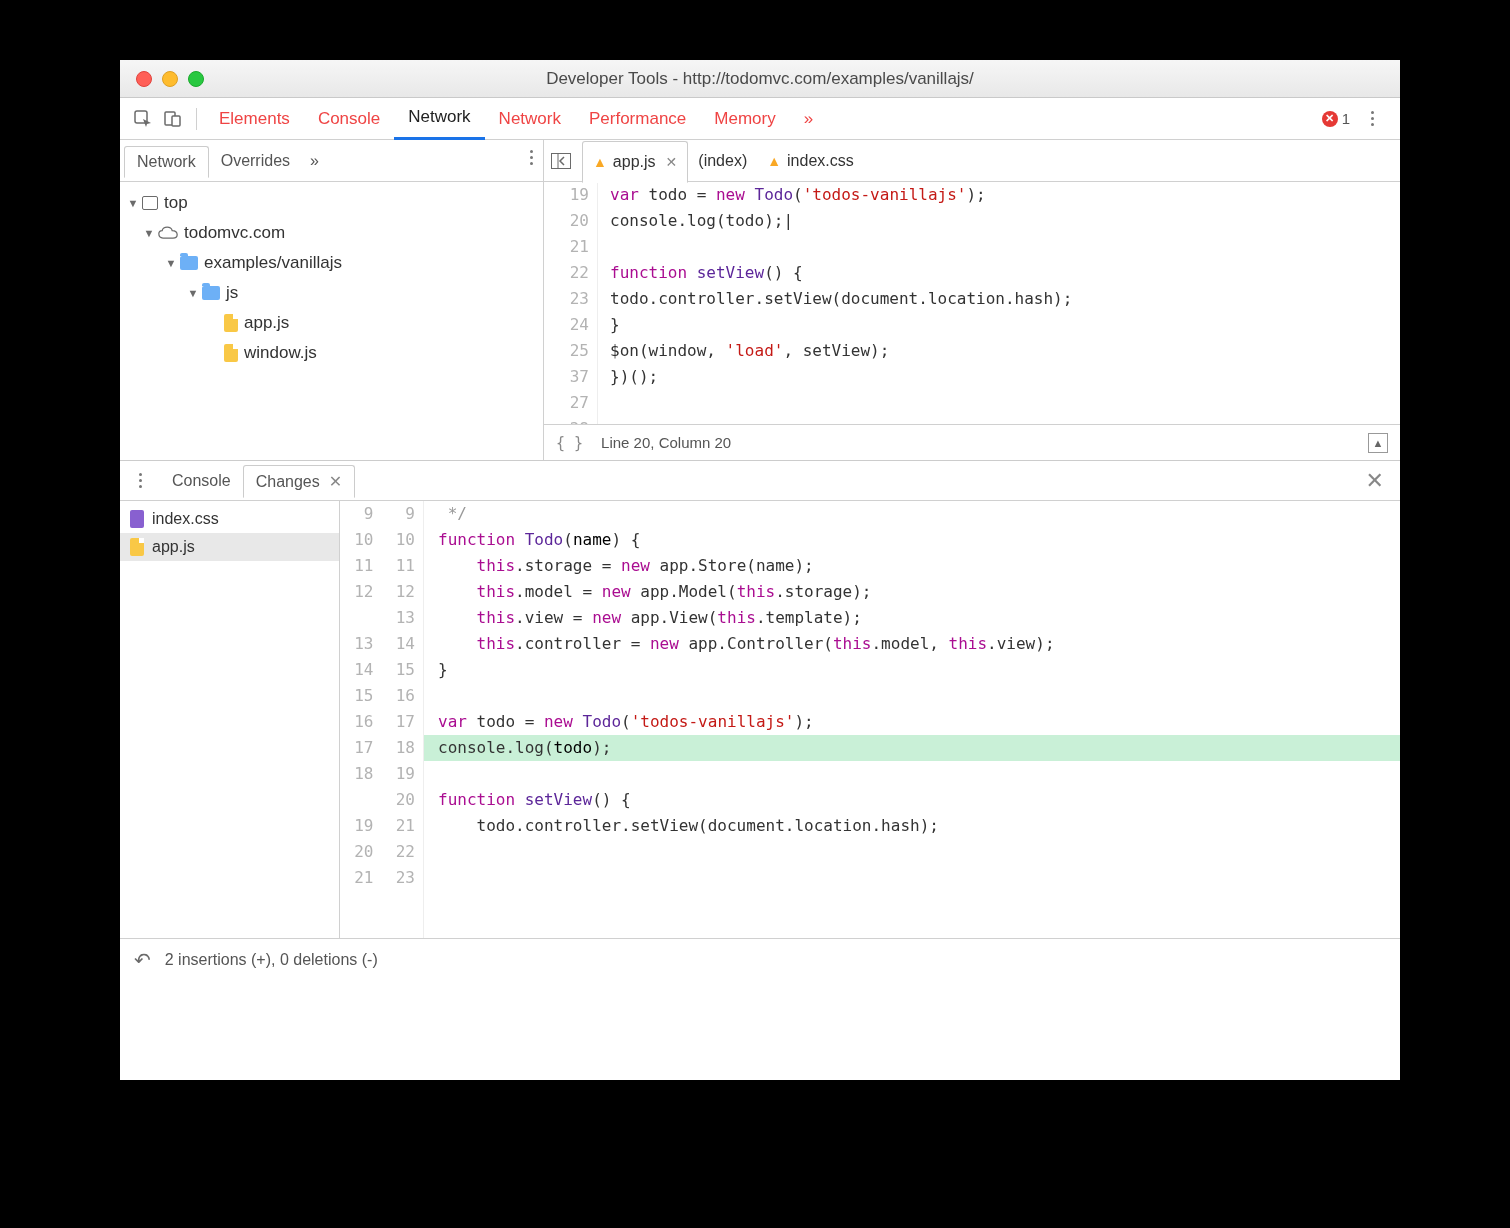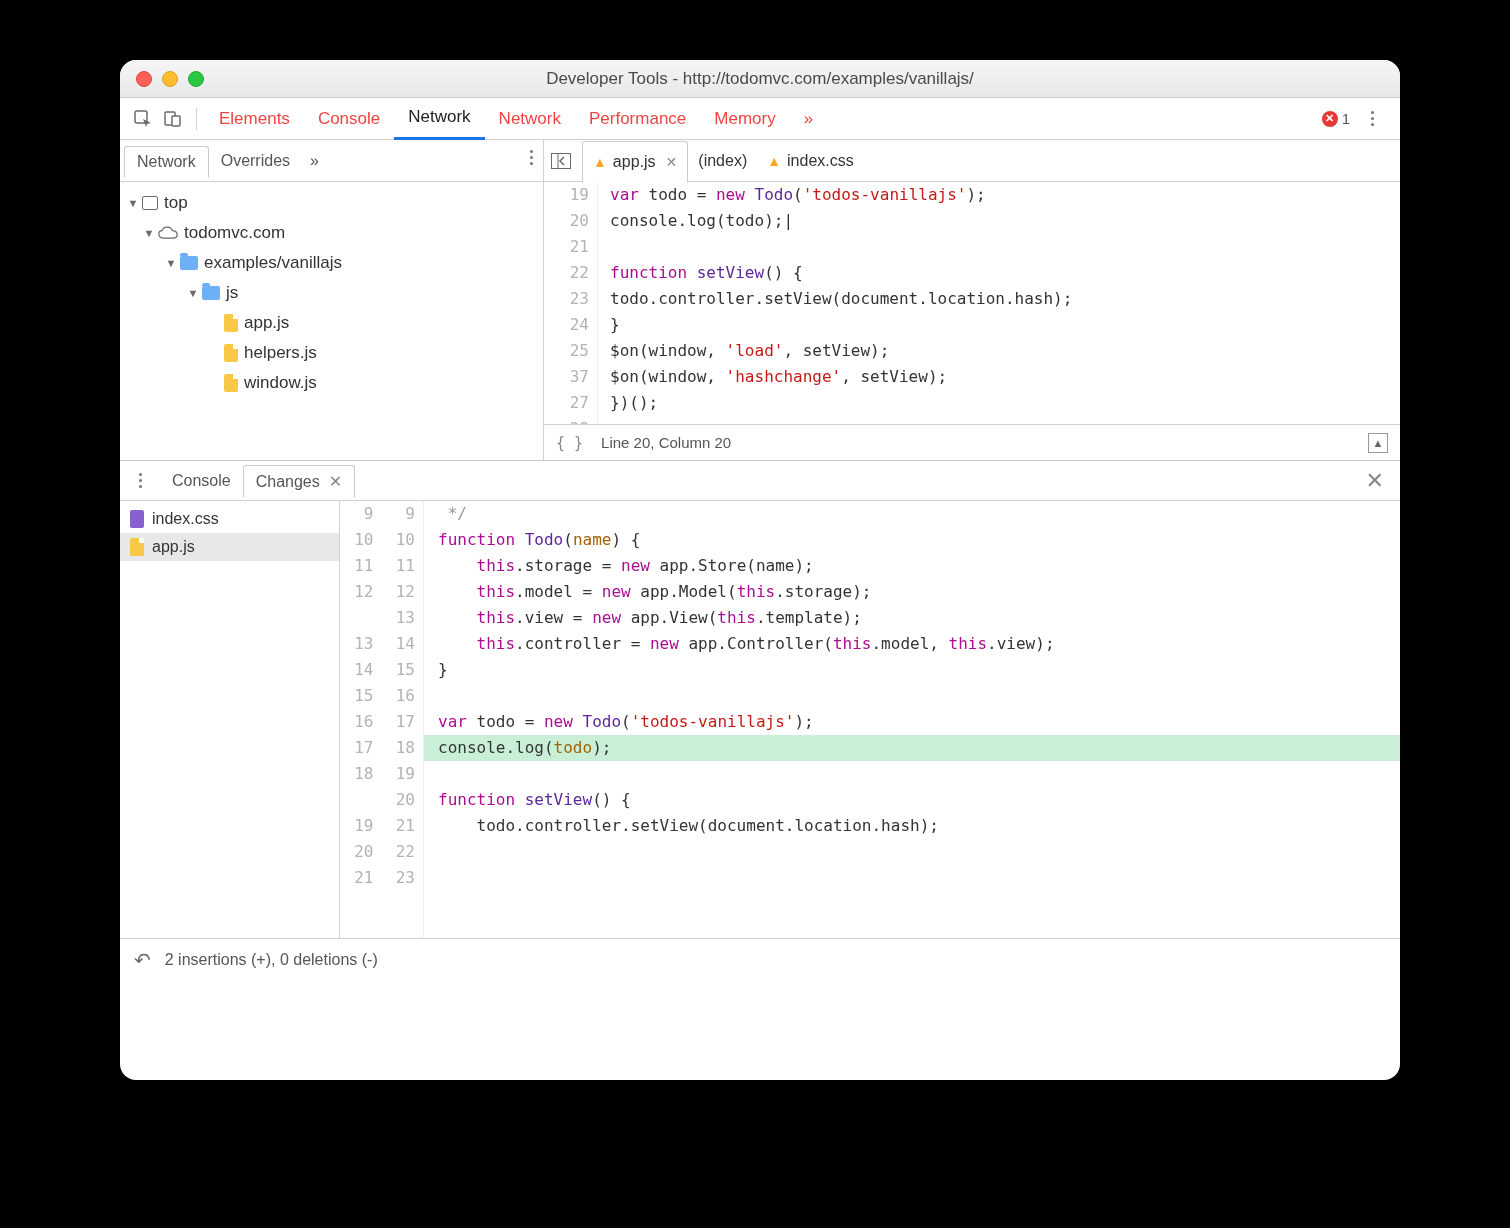--- a/index.html
+++ b/index.html
@@ -1,17 +1,17 @@
 <!DOCTYPE html>
 <html><head>
 <meta charset="utf-8">
 <style>
 * { margin:0; padding:0; box-sizing:border-box; }
 body { background:#000; font-family:-apple-system,BlinkMacSystemFont,"Helvetica Neue",sans-serif; font-size:14px; color:#333; width:1510px; height:1228px; position:relative; }
-.window { position:absolute; left:120px; top:60px; width:1280px; height:1020px; background:#fff; border-radius:16px; box-shadow:0 25px 60px rgba(0,0,0,0.5); display:flex; flex-direction:column; overflow:hidden; }
+.window { position:absolute; left:120px; top:60px; width:1280px; height:1020px; background:#fff; border-radius:0; box-shadow:0 25px 60px rgba(0,0,0,0.5); display:flex; flex-direction:column; overflow:hidden; }
 
 
 .titlebar { height:38px; background:linear-gradient(#f6f6f6,#e8e8e8); border-bottom:1px solid #c9c9c9; display:flex; align-items:center; position:relative; }
 .traffic { display:flex; gap:10px; padding-left:16px; }
 .tl { width:16px; height:16px; border-radius:50%; }
 .tl.red{background:#ff5f57;border:1px solid #e1433d;} .tl.yel{background:#febc2e;border:1px solid #dfa023;} .tl.grn{background:#28c840;border:1px solid #1baa2d;}
 .title { position:absolute; left:0; right:0; text-align:center; font-size:17px; color:#4a4a4a; pointer-events:none; }
 
 
 .maintabs { height:42px; border-bottom:1px solid #d0d0d0; display:flex; align-items:center; padding:0 8px; gap:0; }
@@ -57,21 +57,21 @@
 .togglepane { width:22px; height:22px; color:#6b6b6b; margin-right:10px; display:flex; align-items:center; justify-content:center; }
 .ftab { display:flex; align-items:center; padding:0 10px; height:42px; gap:6px; font-size:16px; color:#333; cursor:pointer; }
 .ftab .warn{color:#f9a825;font-size:14px;}
 .ftab .x{color:#888;margin-left:4px;font-size:14px;}
 .ftab.active{background:#fff;border:1px solid #ccc;border-bottom:1px solid #fff;border-radius:3px 3px 0 0;position:relative;top:1px;}
 
 
 .editor { flex:1; display:flex; font-family:Menlo,Monaco,monospace; font-size:16px; line-height:26px; overflow:hidden; background:#fff; }
 .gutter { width:54px; border-right:1px solid #eee; background:#fff; text-align:right; padding-right:8px; color:#b3b3b3; }
 .code { flex:1; padding-left:12px; overflow:hidden; }
-.kw{color:#aa0d91;} .str{color:#c41a16;} .type{color:#5c2699;} .param{color:#a16207;} .cm{color:#999;}
+.kw{color:#aa0d91;} .str{color:#c41a16;} .type{color:#5c2699;} .param{color:#000000;} .cm{color:#999;}
 
 
 .statusbar { height:36px; border-top:1px solid #d0d0d0; display:flex; align-items:center; padding:0 12px; font-size:15px; color:#555; justify-content:space-between; }
 .statusbar .br{color:#888; font-family:Menlo,monospace;}
 .caretbox{width:20px;height:20px;border:1px solid #999; display:flex;align-items:center;justify-content:center;color:#666;font-size:11px;}
 
 
 .drawer { border-top:1px solid #ccc; display:flex; flex-direction:column; height:520px; }
 .drawer-hdr { height:40px; border-bottom:1px solid #d0d0d0; display:flex; align-items:center; padding:0 6px; }
 .drawer-hdr .kebab{margin:0 10px 0 4px;}
@@ -189,27 +189,20 @@
             <span class="ic">
               <span class="ic-js"></span>
             </span>
             <span>app.js</span>
           </div>
         <div class="tree-row ind4">
             <span class="tw"></span>
             <span class="ic">
               <span class="ic-js"></span>
             </span>
-            <span>helpers.js</span>
-          </div>
-        <div class="tree-row ind4">
-            <span class="tw"></span>
-            <span class="ic">
-              <span class="ic-js"></span>
-            </span>
             <span>window.js</span>
           </div>
       </div>
     </div>
     <div class="col-right">
       <div class="filetabs">
         <div class="togglepane">
           <svg width="20" height="16" viewBox="0 0 20 16">
               <rect x="0.5" y="0.5" width="19" height="15" fill="none" stroke="#6b6b6b"></rect>
               <line x1="7" y1="0" x2="7" y2="16" stroke="#6b6b6b"></line>
@@ -243,21 +236,20 @@
             <div>28</div>
         </div>
         <div class="code">
 <div>    <span class="kw">var</span><span> todo = </span><span class="kw">new</span><span class="type"> Todo</span><span>(</span><span class="str">'todos-vanillajs'</span><span>);</span></div>
 <div>    <span>console.log(todo);</span>|</div>
 <div>&nbsp;</div>
 <div>    <span class="kw">function</span><span class="type"> setView</span><span>() {</span></div>
 <div>        <span>todo.controller.setView(document.location.hash);</span></div>
 <div>    <span>}</span></div>
 <div>    <span>$on(window, </span><span class="str">'load'</span><span>, setView);</span></div>
-<div>    <span>$on(window, </span><span class="str">'hashchange'</span><span>, setView);</span></div>
 <div><span>})();</span></div>
         </div>
       </div>
       <div class="statusbar">
         <div style="display:flex;gap:18px;align-items:center;">
           <span class="br">{ }</span>
           <span>Line 20, Column 20</span>
         </div>
         <div class="caretbox">▲</div>
       </div>

